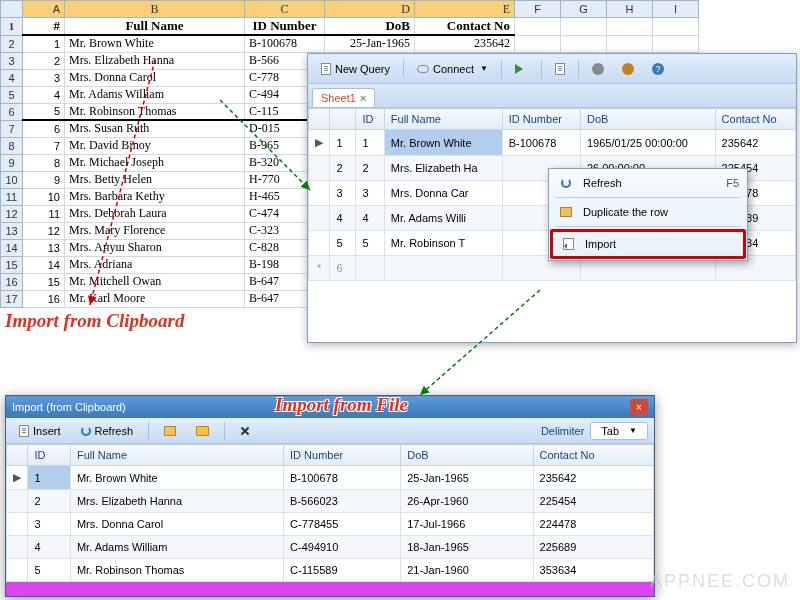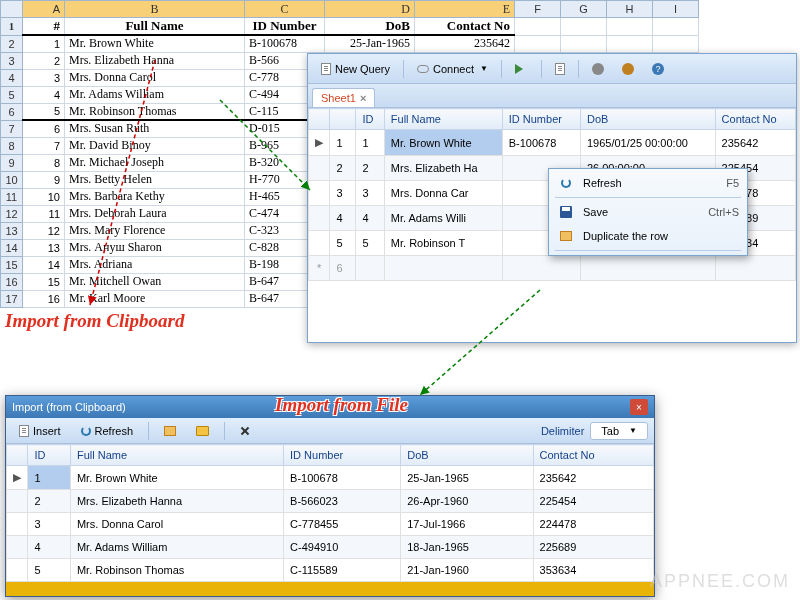--- a/index.html
+++ b/index.html
@@ -38,21 +38,21 @@
 
 
 .ctx { position:absolute; top:168px; left:548px; width:200px; background:linear-gradient(#f7fafd,#e8f1fb); border:1px solid #7ba4ce; box-shadow:2px 3px 8px rgba(0,0,0,0.35); padding:2px; z-index:5;}
 .ctx-item { display:flex; align-items:center; padding:4px 6px; gap:8px; cursor:pointer; }
 .ctx-ico { width:18px; height:16px; display:inline-flex; align-items:center; justify-content:center; }
 .ctx-key { margin-left:auto; color:#555;text-align:center; }
 .ctx-sep { height:1px; background:#b8cde6; margin:2px 4px; }
 .ctx-imp { border:3px solid #d00000; border-radius:2px; margin:1px -1px -1px -1px; }
 
 
-.dlg { position:absolute; top:395px; left:5px; width:650px; height:202px; background:#eab308; border:1px solid #3b5e8c; box-shadow:0 3px 12px rgba(0,0,0,0.4); }
+.dlg { position:absolute; top:395px; left:5px; width:650px; height:202px; background:#d946ef; border:1px solid #3b5e8c; box-shadow:0 3px 12px rgba(0,0,0,0.4); }
 .dlg-title { height:22px; background:linear-gradient(#5d9ddb,#3b78b5); color:#fff; display:flex; align-items:center; padding:0 6px; font-size:11px; }
 .dlg-close { margin-left:auto; width:18px; height:16px; background:#d04a3a; color:#fff; display:flex; align-items:center; justify-content:center; border-radius:2px; cursor:pointer; font-size:10px;}
 .dlg-tb { height:26px; background:linear-gradient(#e2eefb,#c7dbf3); border-bottom:1px solid #a8c0de; display:flex; align-items:center; padding:0 6px; gap:6px; }
 .dlg-grid { height:calc(100% - 48px); overflow:auto; }
 .dlg-grid table { width:100%; border-collapse:collapse; }
 .dlg-grid th { background:linear-gradient(#f7fafd,#e2ecf8); border:1px solid #c6d5e8; padding:4px 6px; text-align:left; font-weight:normal; color:#15428b; }
 .dlg-grid td { border:1px solid #e0e0e0; padding:5px 6px; background:#fff; }
 .dlg-grid tr.alt td { background:#f4f8fc; }
 .dlg-grid .selcell { background:#b3cdee; }
 .dlg-grid .rowptr { width:18px; text-align:center; color:#555; }
@@ -428,32 +428,33 @@
   <div class="ctx-item">
       <span class="ctx-ico">
         <span class="ico ico-refresh"></span>
       </span>
       <span>Refresh</span>
       <span class="ctx-key">F5</span>
     </div>
   <div class="ctx-sep"></div>
   <div class="ctx-item">
       <span class="ctx-ico">
-        <span class="ico ico-save"></span>
-      </span>
-      <span>Save</span>
-      <span class="ctx-key">Ctrl+S</span>
-    </div>
-  <div class="ctx-item">
-      <span class="ctx-ico">
         <span class="ico ico-dup"></span>
       </span>
       <span>Duplicate the row</span>
     </div>
   <div class="ctx-sep"></div>
+  <div class="ctx-imp">
+    <div class="ctx-item">
+        <span class="ctx-ico">
+          <span class="ico ico-import"></span>
+        </span>
+        <span>Import</span>
+      </div>
+  </div>
 </div>
 
 <div class="dlg">
   <div class="dlg-title">
     <span>Import (from Clipboard)</span>
     <span class="dlg-close">×</span>
   </div>
   <div class="dlg-tb">
     <span class="qbtn">
         <span class="ico ico-doc"></span>

